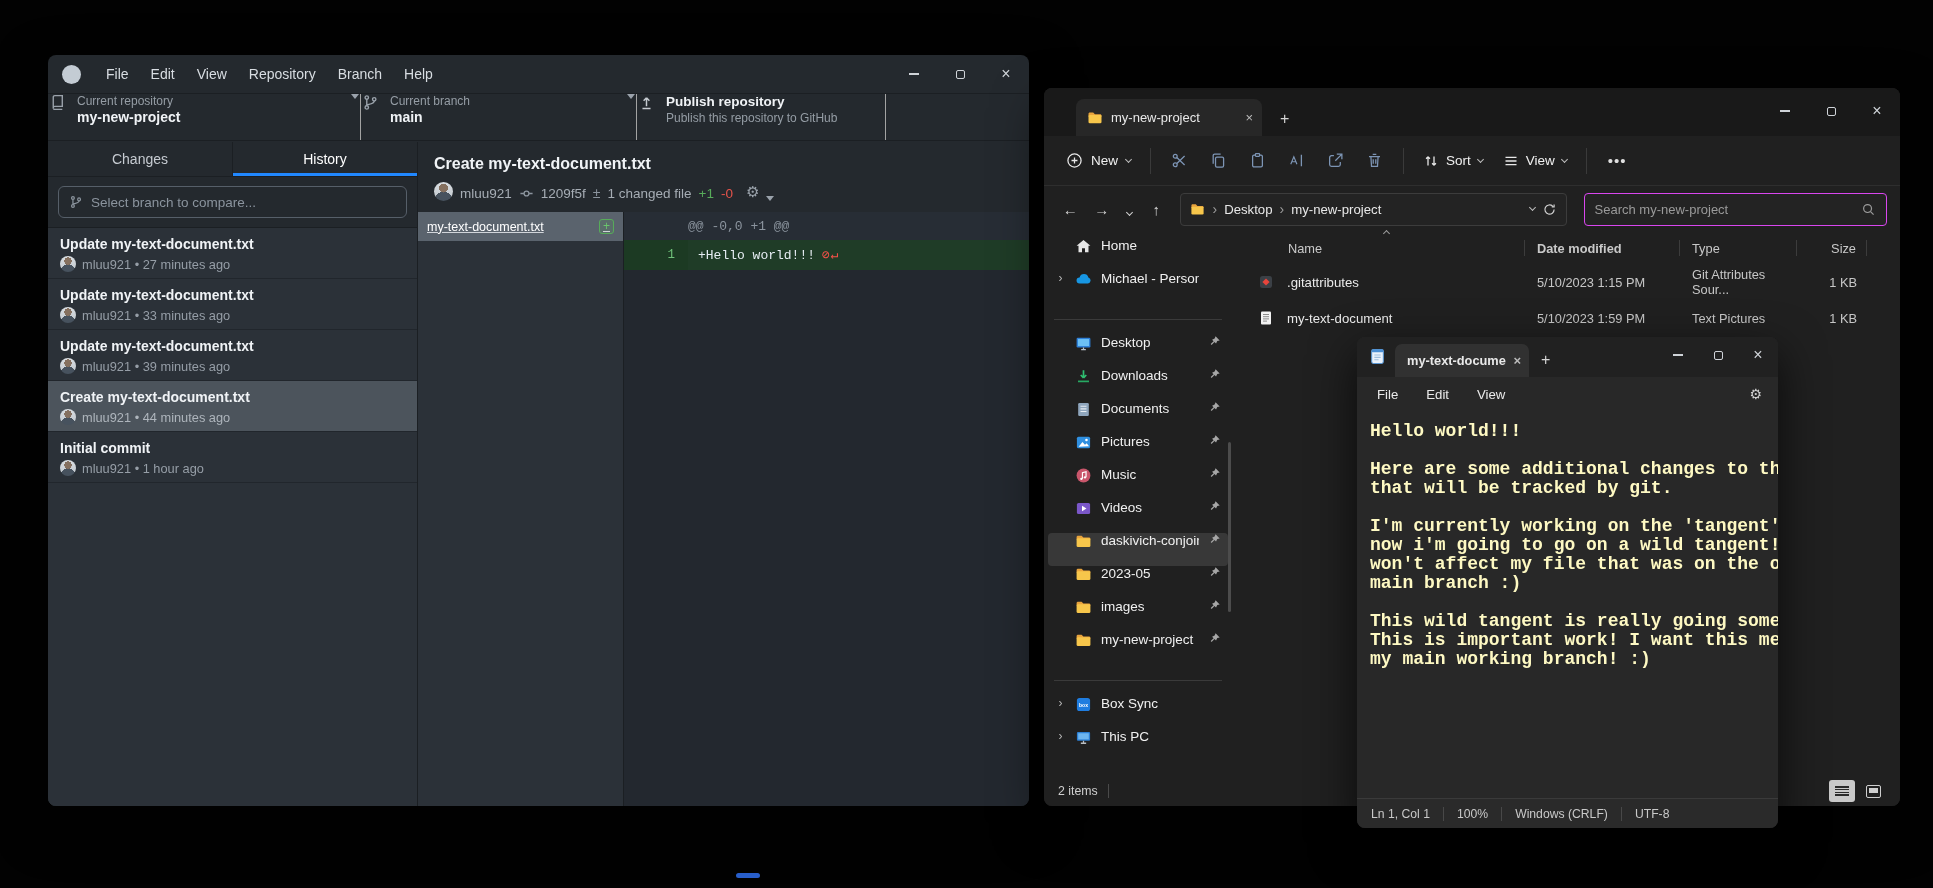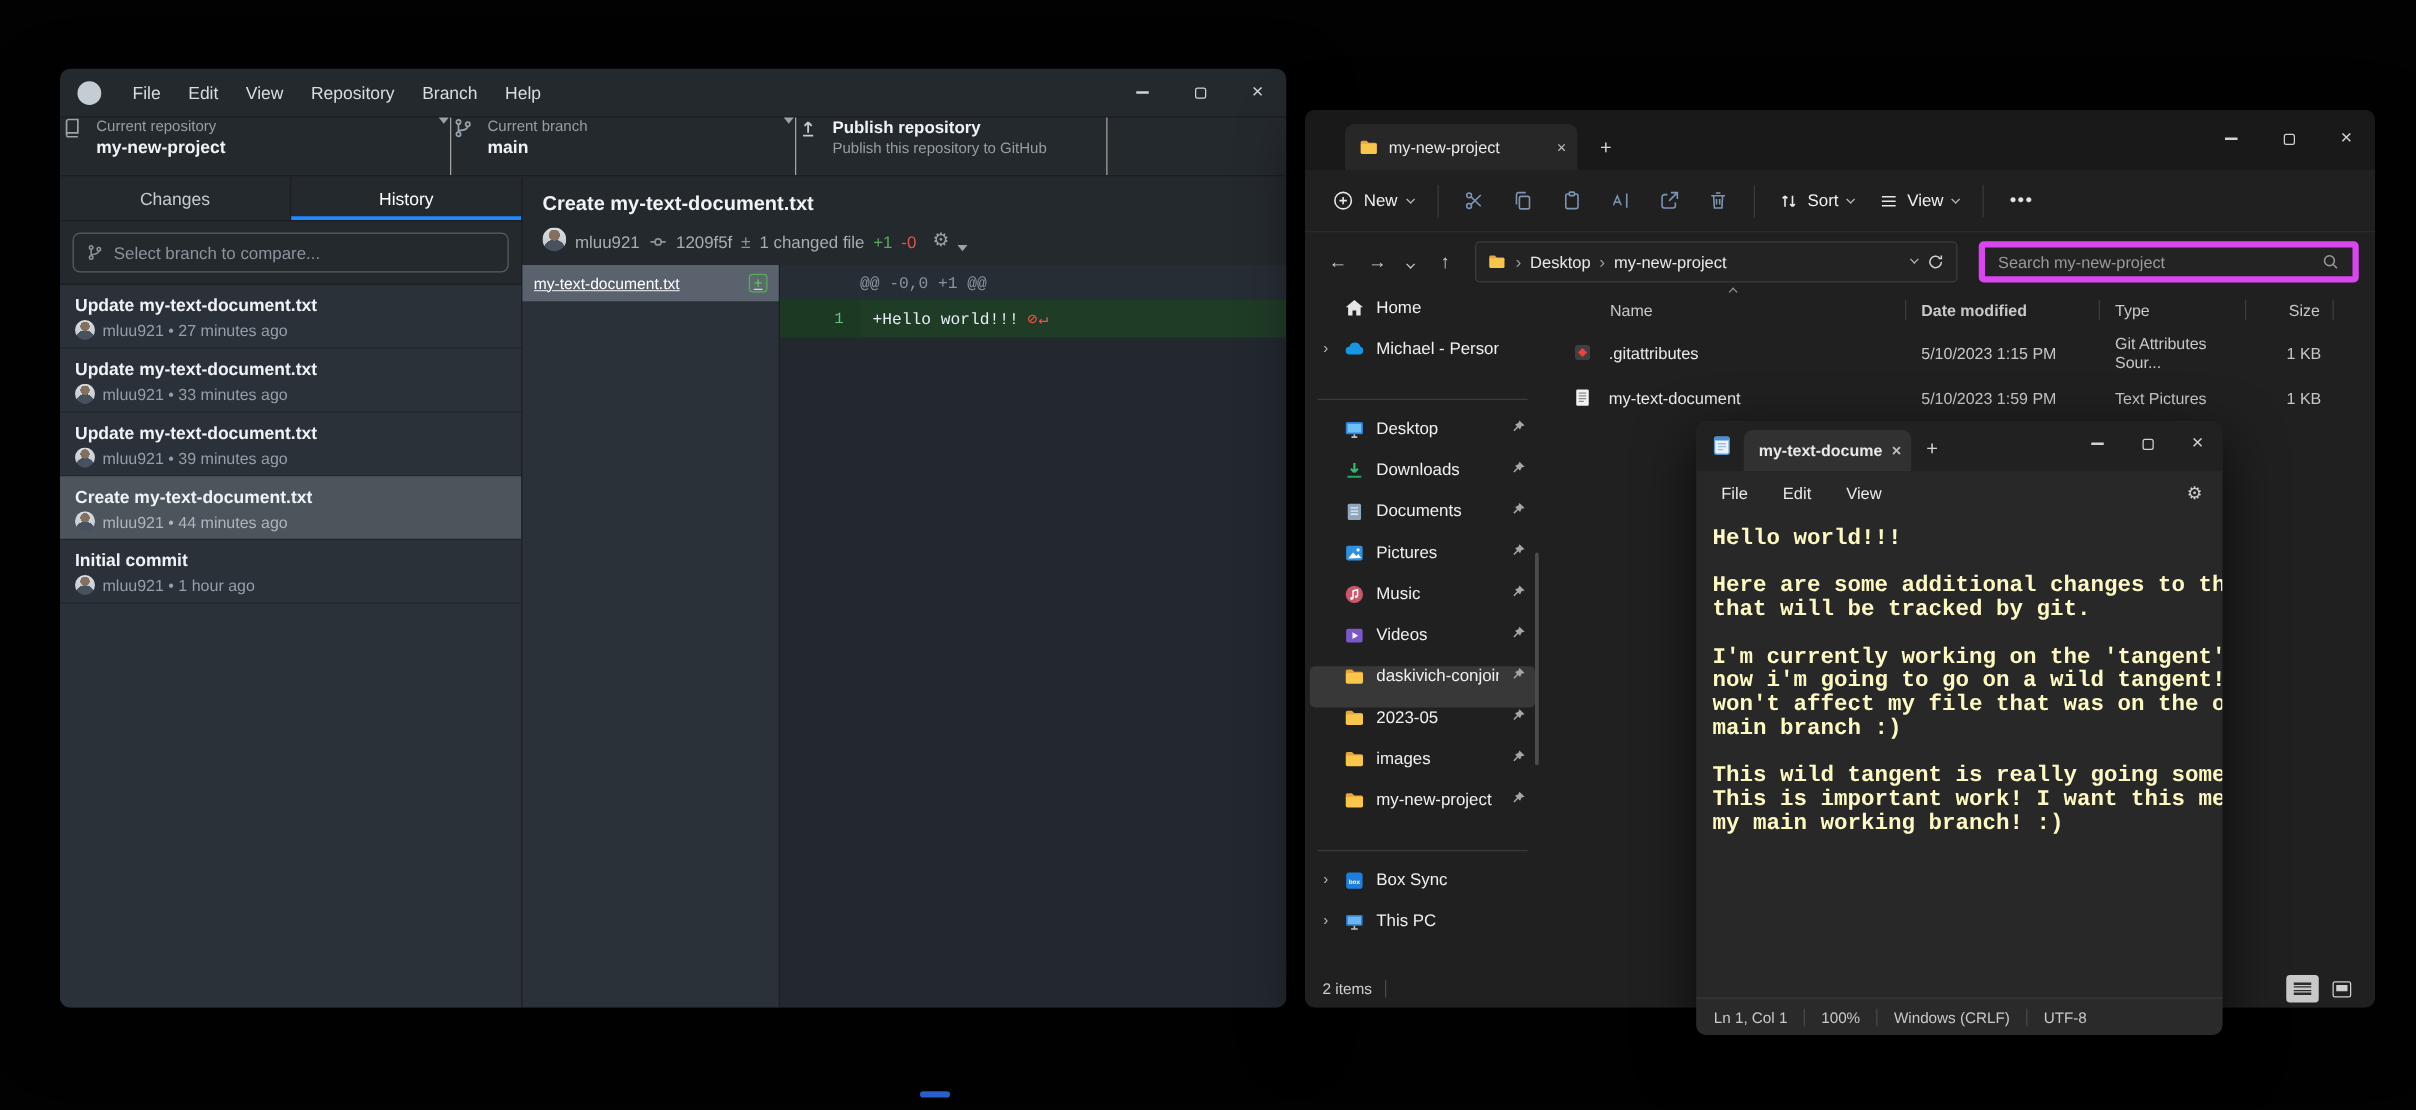--- a/index.html
+++ b/index.html
@@ -105,21 +105,21 @@
   .tb-ic { width:39px; height:36px; display:flex; align-items:center; justify-content:center; }
   .tb-dd { display:flex; align-items:center; gap:7px; padding:0 10px; font-size:13.5px; color:#f0f0f0; }
   .tb-more { padding:0 12px; font-size:15px; color:#e0e0e0; letter-spacing:1px; }
   .exp-addr { height:46px; display:flex; align-items:center; padding:0 13px; gap:5px; background:#202020; }
   .nav-ic { width:27px; text-align:center; font-size:15px; color:#d2d2d2; }
   .nav-ic.small { width:18px; } .nav-ic .cv { width:5px; height:5px; }
   .addr-box { width:392px; height:33px; background:#232323; border:1px solid #3c3c3c; border-radius:4px;
               display:flex; align-items:center; gap:7px; padding:0 9px; font-size:13.2px; margin-left:6px; }
   .crumb-sep { color:#9d9d9d; font-size:14px; }
   .addr-box .cv { width:5px; height:5px; color:#bdbdbd; }
-  .search-box { margin-left:12px; width:308px; height:33px; background:#232323; border:5px solid #d946ef;
+  .search-box { margin-left:12px; width:308px; height:33px; background:#232323; border:1px solid #d946ef;
                 border-radius:4px; display:flex; align-items:center; padding:0 10px;gap:25px; }
   .search-box input { flex:1; background:transparent; border:none; outline:none; color:#cdcdcd;
                 font-size:13px; font-family:inherit; }
   .search-box input::placeholder { color:#9a9a9a; }
   .exp-content { position:absolute; top:144px; bottom:30px; left:0; right:0; display:flex; }
   .exp-side { width:188px; padding-top:6px; overflow:hidden; position:relative; flex:none; }
   .side-item { height:33px; margin:0 4px; border-radius:4px; display:flex; align-items:flex-start; gap:9px;
                padding:0 6px 0 7px; font-size:13.5px; color:#f0f0f0; }
   .side-item.sel { background:#383838; }
   .chev-slot { width:11px; color:#b5b5b5; font-size:12px; text-align:center; flex:none; }

